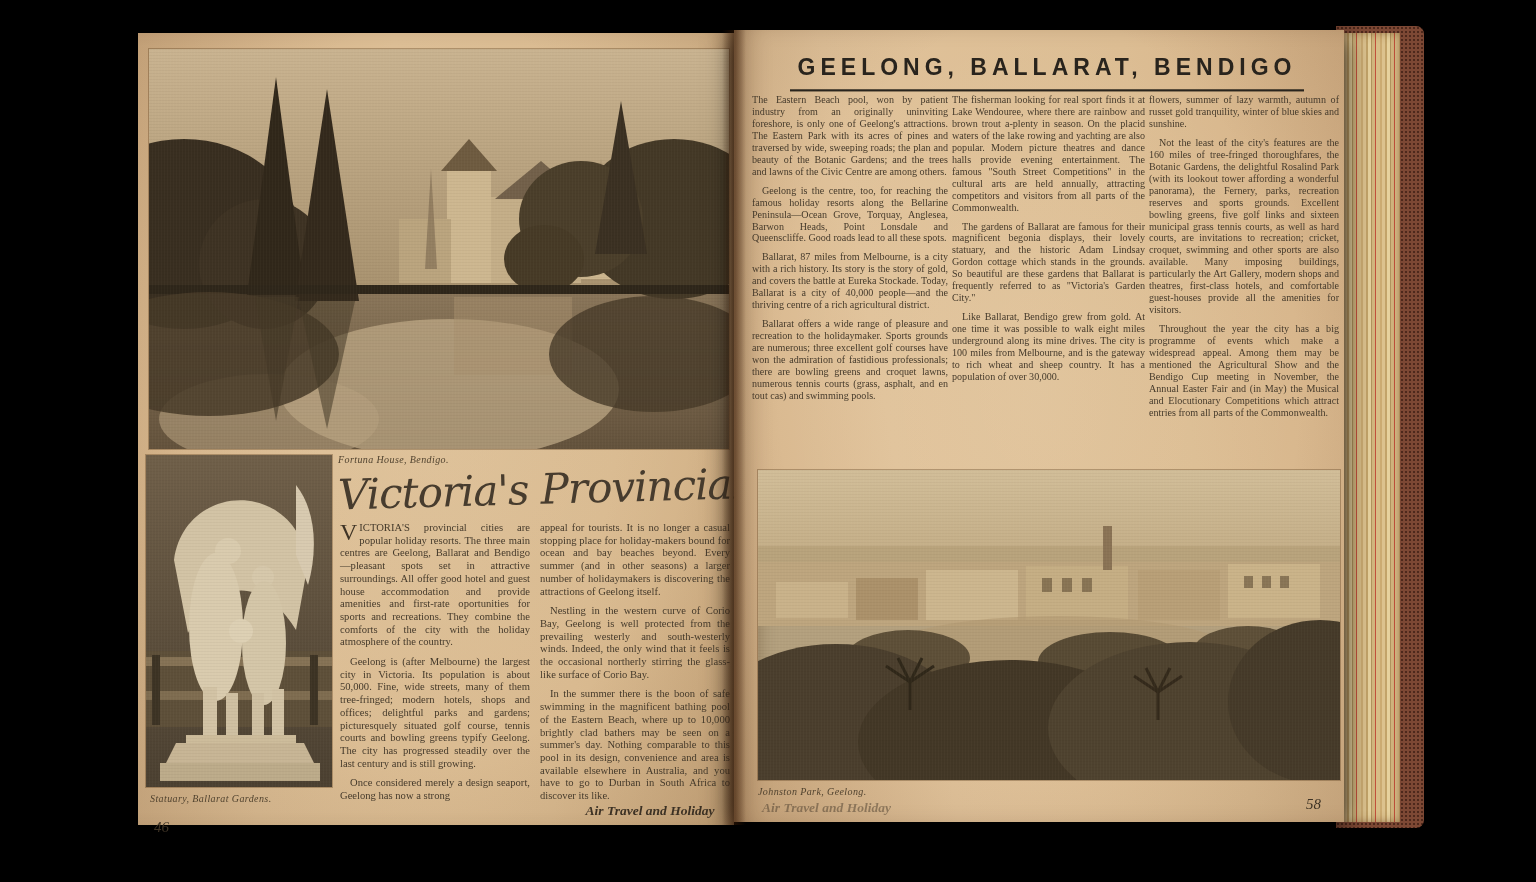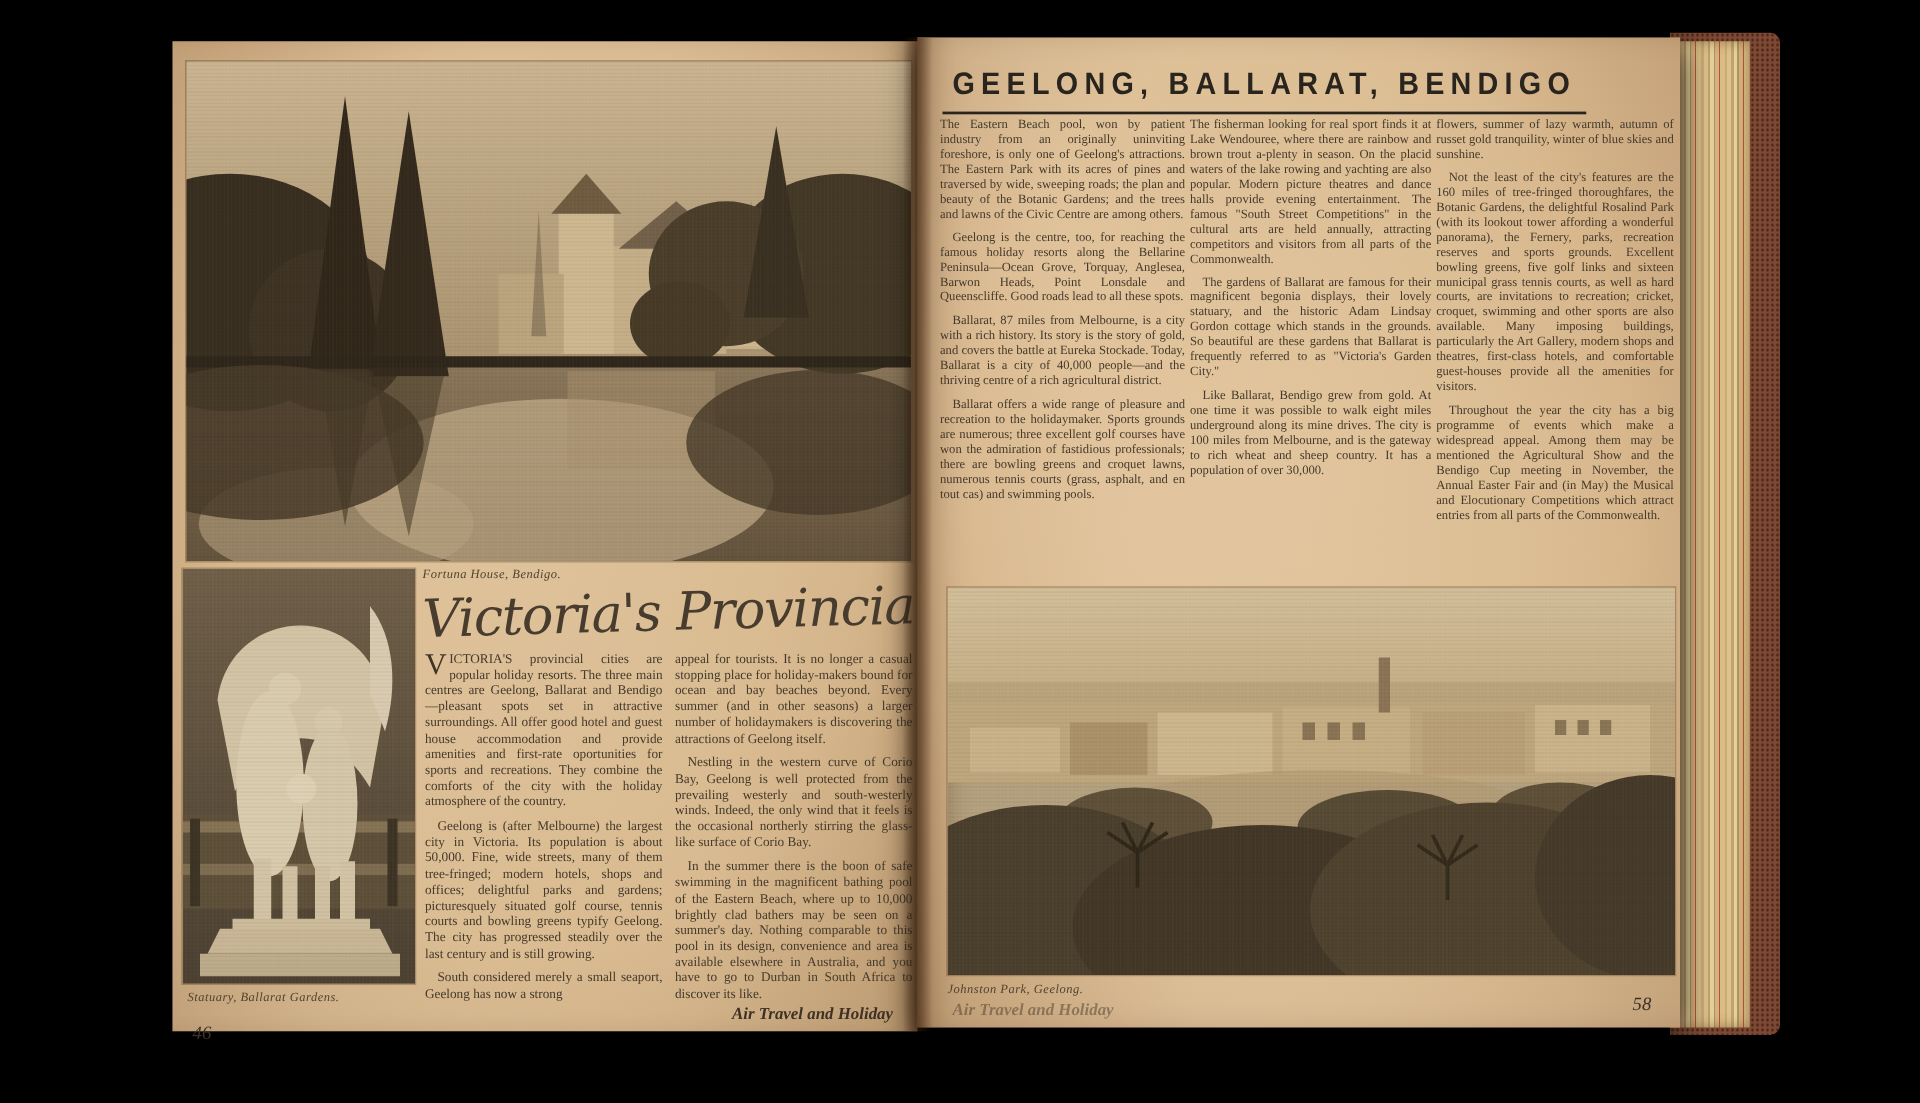--- a/index.html
+++ b/index.html
@@ -40,21 +40,21 @@
   .body-col p.noindent{text-indent:0;}
   #left-page .body-col{font-size:10.6px;line-height:1.2;}
   #right-page .body-col{font-size:10.1px;line-height:1.185;}
 
   .dropcap{float:left;font-size:24px;line-height:19px;padding:1px 2px 0 0;color:#3f3426;}
 
   #article-title{position:absolute;left:200px;top:432px;width:395px;text-align:center;
     font-family:"DejaVu Serif",serif;font-style:italic;font-size:42px;color:#473c2e;
     transform:rotate(-1.6deg);letter-spacing:-1px;white-space:nowrap;}
 
-  #headline-wrap{position:absolute;left:20px;top:24px;width:586px;text-align:left;}
+  #headline-wrap{position:absolute;left:20px;top:24px;width:586px;text-align:center;}
   #headline{display:inline-block;font-family:"Liberation Sans",sans-serif;font-weight:700;
     font-size:23px;letter-spacing:5px;color:#29241d;border-bottom:2px solid #29241d;
     padding:0 8px 7px 8px;transform:scaleY(1.08);}
 
   .page-number{position:absolute;font-style:italic;font-size:15px;color:#3e3325;}
   .footer-title{position:absolute;font-style:italic;font-weight:700;font-size:13.5px;color:#3c3124;}
 </style>
 </head>
 <body>
 
@@ -152,21 +152,21 @@
       </svg>
       <div class="halftone"></div>
     </div>
     <div class="caption" style="left:12px;top:760px;width:200px;">Statuary, Ballarat Gardens.</div>
 
     <div id="article-title">Victoria's Provincial Cities</div>
 
     <div class="body-col" style="left:202px;top:489px;width:190px;">
       <p class="noindent"><span class="dropcap">V</span><span>ICTORIA'S provincial cities are popular holiday resorts.  The three main centres are Geelong, Ballarat and Bendigo—pleasant spots set in attractive surroundings.  All offer good hotel and guest house accommodation and provide amenities and first-rate oportunities for sports and recreations. They combine the comforts of the city with the holiday atmosphere of the country.</span></p>
       <p>Geelong is (after Melbourne) the largest city in Victoria.  Its population is about 50,000.  Fine, wide streets, many of them tree-fringed; modern hotels, shops and offices; delightful parks and gardens; picturesquely situated golf course, tennis courts and bowling greens typify Geelong.  The city has progressed steadily over the last century and is still growing.</p>
-      <p>South considered merely a small seaport, Geelong has now a strong</p>
+      <p>Once considered merely a design seaport, Geelong has now a strong</p>
     </div>
     <div class="body-col" style="left:402px;top:489px;width:190px;">
       <p class="noindent">appeal for tourists.  It is no longer a casual stopping place for holiday-makers bound for ocean and bay beaches beyond.  Every summer (and in other seasons) a larger number of holidaymakers is discovering the attractions of Geelong itself.</p>
       <p>Nestling in the western curve of Corio Bay, Geelong is well protected from the prevailing westerly and south-westerly winds.  Indeed, the only wind that it feels is the occasional northerly stirring the glass-like surface of Corio Bay.</p>
       <p>In the summer there is the boon of safe swimming in the magnificent bathing pool of the Eastern Beach, where up to 10,000 brightly clad bathers may be seen on a summer's day.  Nothing comparable to this pool in its design, convenience and area is available elsewhere in Australia, and you have to go to Durban in South Africa to discover its like.</p>
     </div>
 
     <div class="page-number" style="left:16px;top:766px;margin-top:20px;">46</div>
     <div class="footer-title" style="left:428px;top:770px;width:168px;text-align:center;">Air Travel and Holiday</div>
   </div>

